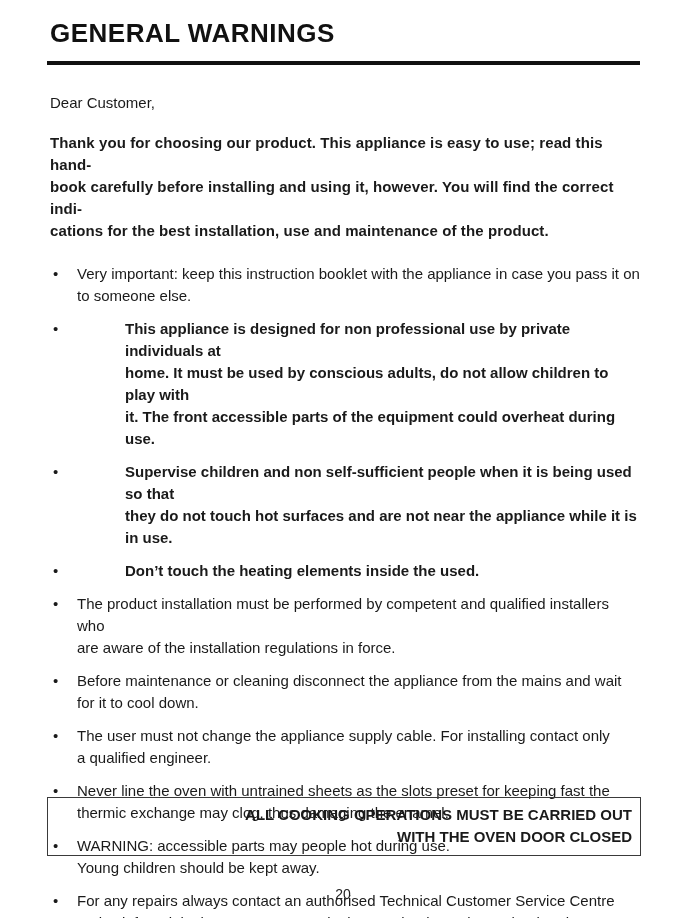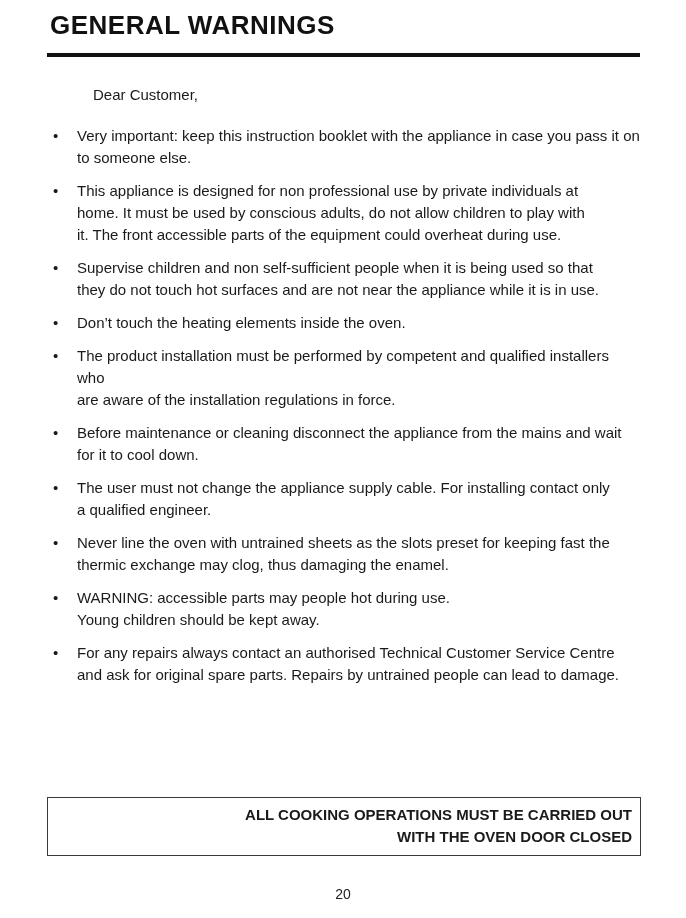--- a/index.html
+++ b/index.html
@@ -13,61 +13,61 @@
     font-family: "Liberation Sans", sans-serif;
     color: #1a1a1a;
     position: relative;
     overflow: hidden;
   }
   .page {
     position: relative;
     width: 686px;
     height: 918px;
     box-sizing: border-box;
-    padding: 8px 46px 0 50px;
+    padding: 16px 46px 0 50px;
   }
   .doc-title {
     font-size: 26px;
     font-weight: bold;
     letter-spacing: 0.5px;
     margin: 2px 0 0 0;
     line-height: 30px;
     color: #111;
   }
   .title-rule {
     height: 4px;
     background: #111;
     margin: 13px 0 0 -3px;
     width: 593px;
   }
   .salutation {
     font-size: 15px;
     line-height: 18px;
     margin-top: 29px;
-    margin-left: 43px;
   }
   .intro {
     font-size: 15px;
     font-weight: bold;
     line-height: 22px;
     margin-top: 20px;
     white-space: pre-line;
     letter-spacing: 0.1px;
   }
   .bullets {
     margin-top: 21px;
   }
   .bullet-item {
     display: flex;
     font-size: 15px;
     line-height: 22px;
     margin-bottom: 11px;
   }
   .bullet-item.bold .btext {
-    font-weight: normal;
+    font-weight: bold;
+    margin-left: 48px;
   }
   .marker {
     flex: none;
     width: 27px;
     padding-left: 3px;
     box-sizing: border-box;
   }
   .btext {
     flex: 1;
     white-space: pre-line;
@@ -99,20 +99,23 @@
 </head>
 <body>
 
 <div class="page">
 
   <h1 class="doc-title">GENERAL WARNINGS</h1>
   <div class="title-rule"></div>
 
   <div class="salutation">Dear Customer,</div>
 
+  <div class="intro">Thank you for choosing our product. This appliance is easy to use; read this hand-
+book carefully before installing and using it, however. You will find the correct indi-
+cations for the best installation, use and maintenance of the product.</div>
 
   <div class="bullets">
 
     <div class="bullet-item">
       <span class="marker">•</span>
       <span class="btext">Very important: keep this instruction booklet with the appliance in case you pass it on
 to someone else.</span>
     </div>
 
     <div class="bullet-item bold">
@@ -123,21 +126,21 @@
     </div>
 
     <div class="bullet-item bold">
       <span class="marker">•</span>
       <span class="btext">Supervise children and non self-sufficient people when it is being used so that
 they do not touch hot surfaces and are not near the appliance while it is in use.</span>
     </div>
 
     <div class="bullet-item bold">
       <span class="marker">•</span>
-      <span class="btext">Don’t touch the heating elements inside the oven.</span>
+      <span class="btext">Don’t touch the heating elements inside the used.</span>
     </div>
 
     <div class="bullet-item">
       <span class="marker">•</span>
       <span class="btext">The product installation must be performed by competent and qualified installers who
 are aware of the installation regulations in force.</span>
     </div>
 
     <div class="bullet-item">
       <span class="marker">•</span>

